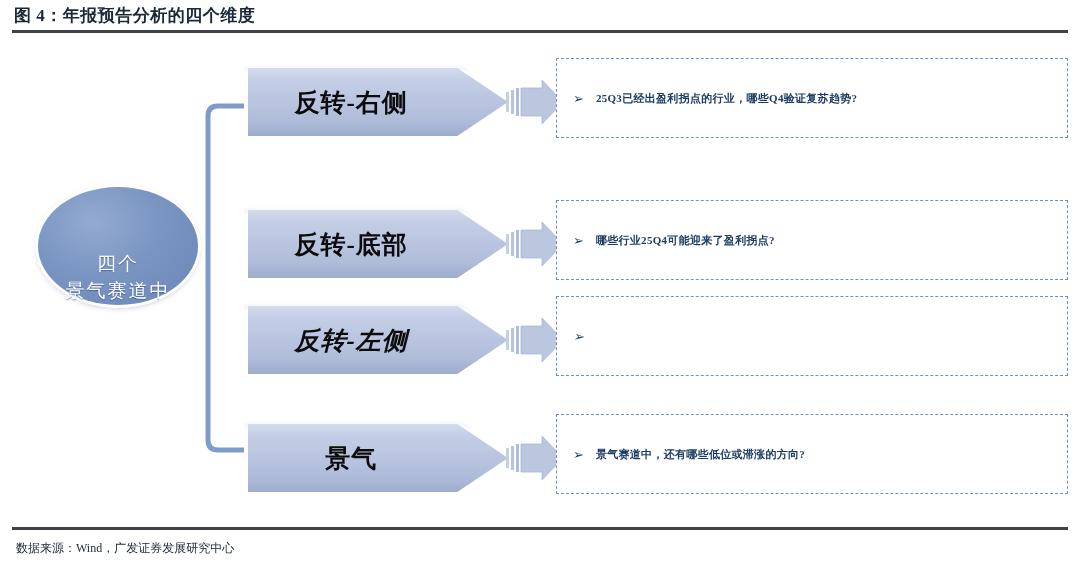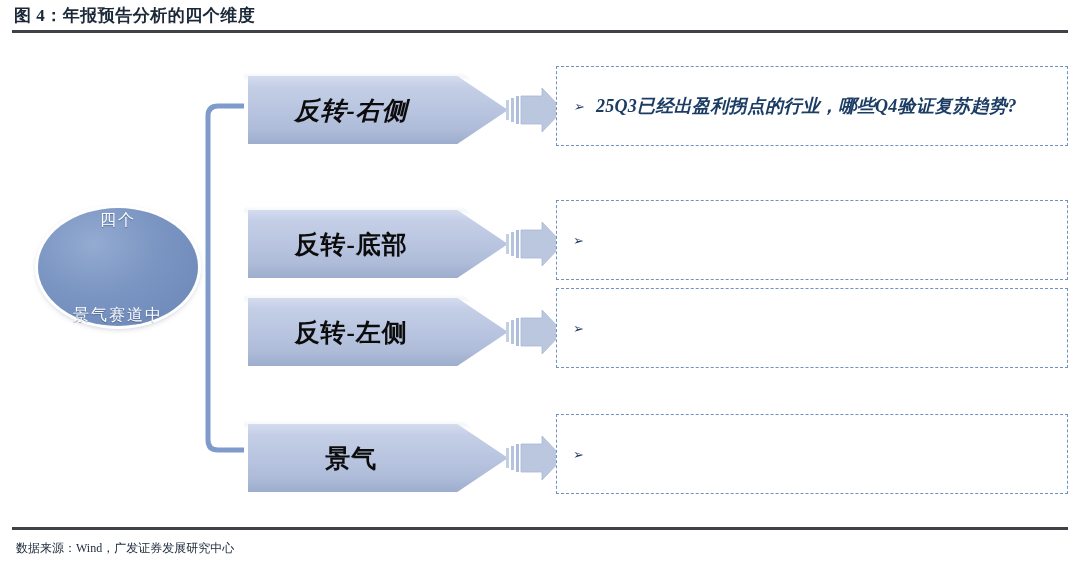--- a/index.html
+++ b/index.html
@@ -57,32 +57,32 @@
     top: 540px;
     font-size: 12px;
     color: #1b2838;
     white-space: nowrap;
   }
 
   
   #root-ellipse {
     position: absolute;
     left: 38px;
-    top: 208px;
+    top: 187px;
     width: 160px;
     height: 118px;
     border-radius: 50%;
     background: radial-gradient(ellipse at 35% 30%, #94abd1 0%, #7a95c2 45%, #6a86b6 100%);
     box-shadow: 0 0 0 3px #ffffff, 0 2px 6px rgba(60,80,120,0.45);
     display: flex;
     flex-direction: column;
     align-items: center;
-    justify-content: space-between;
+    justify-content: flex-end;
     color: #ffffff;
-    font-size: 16px;
+    font-size: 19px;
     line-height: 1.45;
     letter-spacing: 2px;
     text-shadow: 0 1px 1px rgba(40,60,95,0.5);
   }
 
   
   #bracket {
     position: absolute;
     left: 198px;
     top: 68px;
@@ -91,23 +91,23 @@
     pointer-events: none;
   }
 
   
   .row {
     position: absolute;
     left: 244px;
     width: 836px;
     height: 90px;
   }
-  .row[data-row="0"] { top: 66px; font-style: italic; }
+  .row[data-row="0"] { top: 58px; }
   .row[data-row="1"] { top: 200px; }
-  .row[data-row="2"] { top: 288px; }
+  .row[data-row="2"] { top: 296px; font-style: italic; }
   .row[data-row="3"] { top: 414px; }
 
   
   .chevron {
     position: absolute;
     left: 0;
     top: 6px;
     width: 268px;
     height: 76px;
   }
@@ -172,21 +172,21 @@
   }
   .qbullet {
     flex: 0 0 auto;
     margin-left: 16px;
     margin-right: 12px;
     font-size: 13px;
     color: #1e3d64;
     line-height: 1;
   }
   .qtext {
-    font-size: 18px;
+    font-size: 11px;
     font-weight: bold;
     color: #1b3c63;
     letter-spacing: 0.3px;
     white-space: nowrap;
   }
 </style>
 </head>
 <body>
 
 <div id="figure-header">
@@ -234,20 +234,21 @@
   <div class="arrow-connector">
     <svg width="58" height="46" viewBox="0 0 58 46">
       <rect x="0" y="13" width="3" height="20" fill="#c3cfe3"></rect>
       <rect x="5" y="11" width="3" height="24" fill="#b7c4dc"></rect>
       <rect x="10" y="9" width="3" height="28" fill="#aebddb"></rect>
       <path d="M 15 9 L 36 9 L 36 1 L 57 23 L 36 45 L 36 37 L 15 37 Z" fill="#bac7de" stroke="#aab8d4" stroke-width="0.8"></path>
     </svg>
   </div>
   <div class="qbox">
     <span class="qbullet">➢</span>
+    <span class="qtext">哪些行业25Q4可能迎来了盈利拐点?</span>
   </div>
 </div>
 
 <div class="row" data-row="2">
   <div class="chevron">
     <div class="chevron-shape"></div>
     <div class="chevron-inner"></div>
     <div class="chevron-label">反转-左侧</div>
   </div>
   <div class="arrow-connector">
@@ -272,17 +273,18 @@
   <div class="arrow-connector">
     <svg width="58" height="46" viewBox="0 0 58 46">
       <rect x="0" y="13" width="3" height="20" fill="#c3cfe3"></rect>
       <rect x="5" y="11" width="3" height="24" fill="#b7c4dc"></rect>
       <rect x="10" y="9" width="3" height="28" fill="#aebddb"></rect>
       <path d="M 15 9 L 36 9 L 36 1 L 57 23 L 36 45 L 36 37 L 15 37 Z" fill="#bac7de" stroke="#aab8d4" stroke-width="0.8"></path>
     </svg>
   </div>
   <div class="qbox">
     <span class="qbullet">➢</span>
+    <span class="qtext">景气赛道中，还有哪些低位或滞涨的方向?</span>
   </div>
 </div>
 
 <div id="footer-rule"></div>
 <div id="source-note">数据来源：Wind，广发证券发展研究中心</div>
 
 </body></html>

